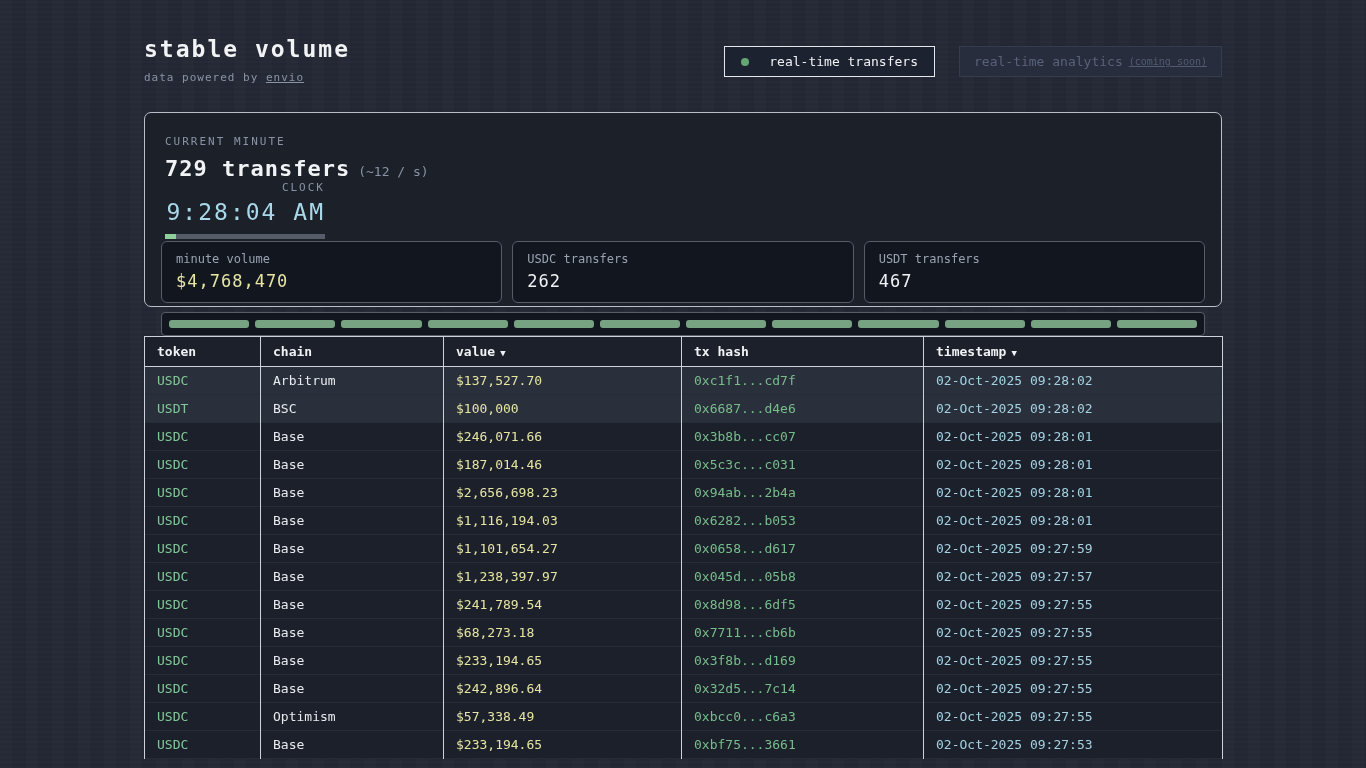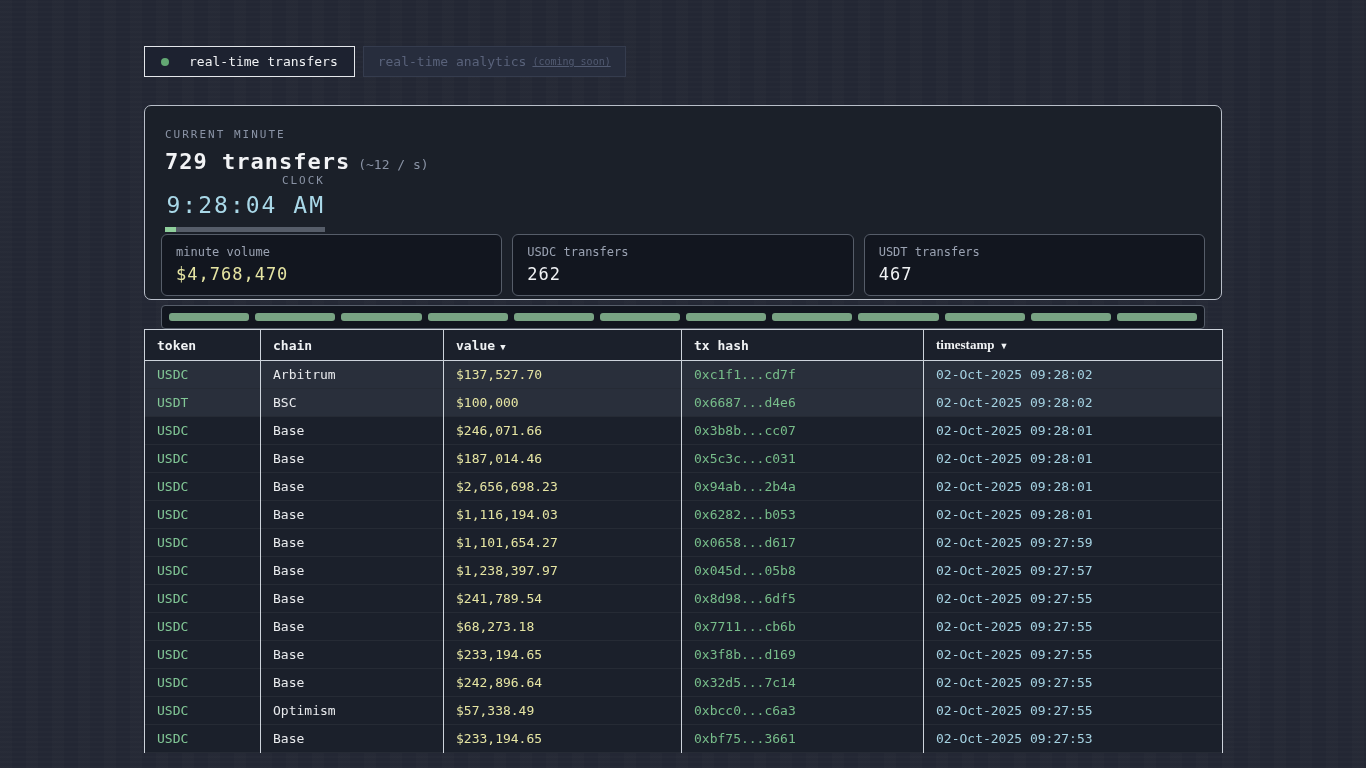--- a/index.html
+++ b/index.html
@@ -20,21 +20,21 @@
   .subtitle { margin-top:9px; font-size:11px; color:#8a93a5; letter-spacing:1px; }
   .subtitle a { color:#8a93a5; text-decoration:underline; cursor:pointer; }
   .tabs { display:flex; align-items:stretch; margin-top:10px; }
   .tab-active {
     display:flex; align-items:center; gap:20px;
     border:1px solid #e4e7eb; background:#1d2230;
     padding:7px 16px; font-size:13px; color:#f0f2f4; cursor:pointer;
   }
   .dot { width:8px; height:8px; border-radius:50%; background:#63a873; display:inline-block; }
   .tab-disabled {
-    margin-left:8px; display:flex; align-items:center; gap:6px;
+    margin-left:24px; display:flex; align-items:center; gap:6px;
     border:1px solid #353c4e; background:#272d3d;
     padding:7px 14px; font-size:13px; color:#59627a; cursor:default;
   }
   .tab-disabled .suffix { font-size:10px; color:#525b72;text-decoration:underline; }
 
   
   .panel {
     margin-top:28px; border:1px solid #b9bfc9; border-radius:7px;
     background:#1b2029; padding:16px; height:195px;
   }
@@ -86,20 +86,26 @@
   td.c-tx    { color:#77bd8a; cursor:pointer; }
   td.c-time  { color:#a5d2e2; }
   .sort-icon { font-size:9px; margin-left:5px; color:#f0f2f4; }
 </style>
 </head>
 <body>
 
 <div class="container">
 
   <div class="topbar">
+    <div>
+      <div class="title">stable volume</div>
+      <div class="subtitle">
+        <span>data powered by </span><a>envio</a>
+      </div>
+    </div>
     <div class="tabs">
       <div class="tab-active">
         <span class="dot"></span>
         <span>real-time transfers</span>
       </div>
       <div class="tab-disabled">
         <span>real-time analytics</span>
         <span class="suffix">(coming soon)</span>
       </div>
     </div>
@@ -154,21 +160,21 @@
       </div>
   </div>
 
   <table class="transfers">
     <thead>
       <tr>
           <th style="width: 116px;">token</th>
           <th style="width: 183px;">chain</th>
           <th style="width: 238px;">value<span class="sort-icon">▼</span></th>
           <th style="width: 242px;">tx hash</th>
-          <th style="width: 299px; font-family: Liberation Serif, serif;">timestamp<span class="sort-icon">▼</span></th>
+          <th style="width: 299px;">timestamp<span class="sort-icon">▼</span></th>
         </tr>
     </thead>
     <tbody>
         <tr class="hl">
     <td class="c-token">USDC</td>
     <td class="c-chain">Arbitrum</td>
     <td class="c-value">$137,527.70</td>
     <td class="c-tx">0xc1f1...cd7f</td>
     <td class="c-time">02-Oct-2025 09:28:02</td>
   </tr>

